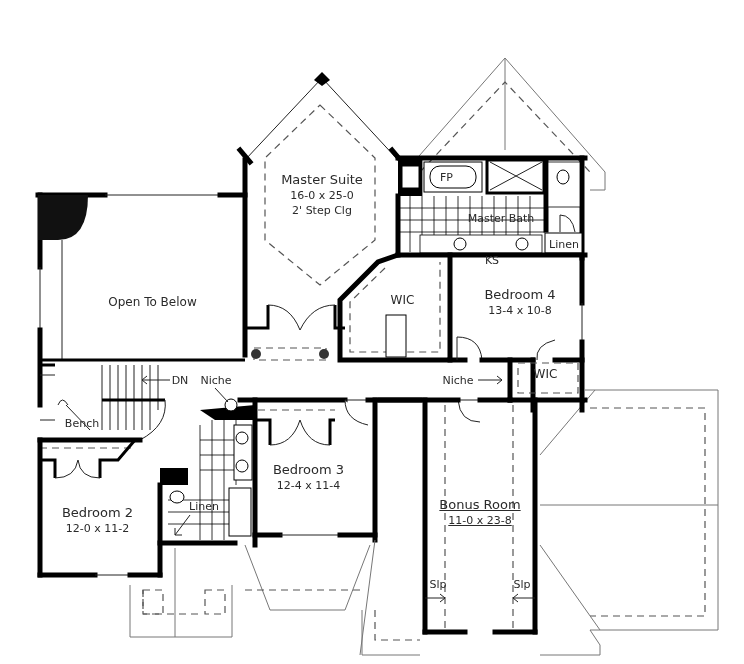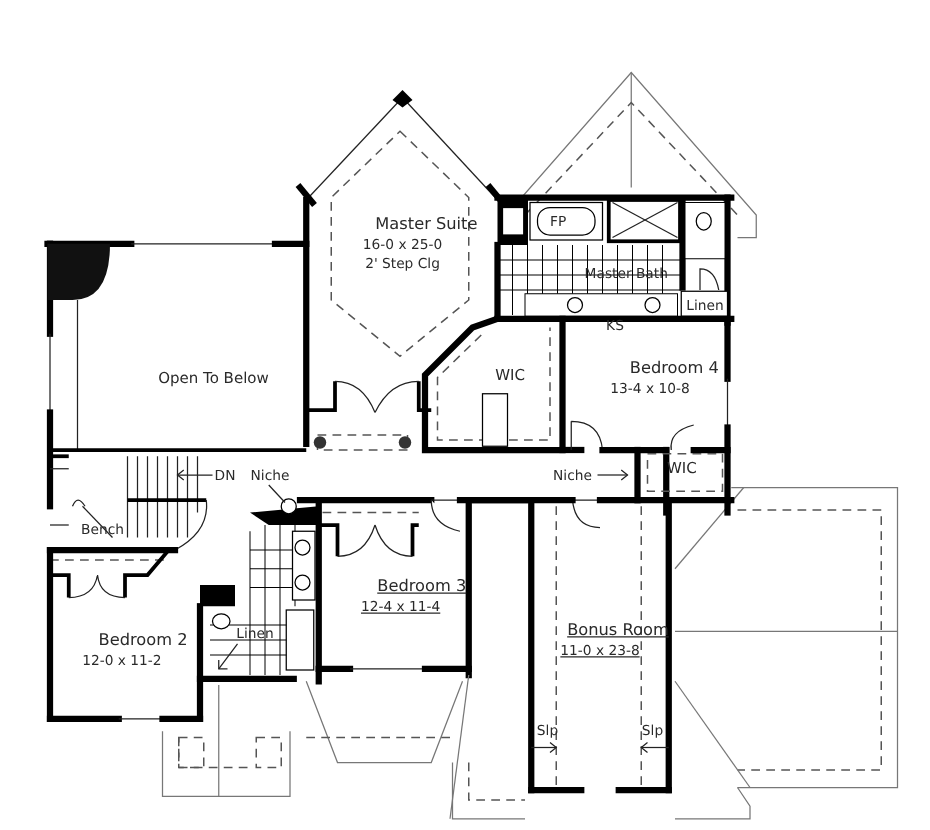--- a/index.html
+++ b/index.html
@@ -6,21 +6,21 @@
   body { width: 744px; height: 664px; overflow: hidden; font-family: "DejaVu Sans", sans-serif; }
   #plan { position: absolute; left: 0; top: 0; width: 744px; height: 664px; }
   .wall { stroke: #000; stroke-width: 5; fill: none; stroke-linecap: square; }
   .wall-thin { stroke: #000; stroke-width: 3; fill: none; }
   .line { stroke: #222; stroke-width: 1; fill: none; }
   .gray { stroke: #777; stroke-width: 1; fill: none; }
   .dash { stroke: #555; stroke-width: 1.2; fill: none; stroke-dasharray: 7 5; }
   .tile { stroke: #000; stroke-width: 0.8; fill: none; }
   .door { stroke: #222; stroke-width: 1; fill: #fff; }
   .label { position: absolute; color: #2a2a2a; text-align: center; white-space: nowrap; font-family: "DejaVu Sans", sans-serif; }
-  .room-name { font-size: 13px; line-height: 16px; text-align: right; }
+  .room-name { font-size: 13px; line-height: 16px; }
   .room-dim { font-size: 11px; line-height: 15px; }
   .small { font-size: 11px; line-height: 13px; }
 </style>
 </head>
 <body>
 
 <svg id="plan" viewBox="0 0 744 664" xmlns="http://www.w3.org/2000/svg">
 
   <g>
     <polyline class="gray" points="405,172 505,58 605,172 605,190 590,190"></polyline>
@@ -253,21 +253,21 @@
   <div class="room-dim">13-4 x 10-8</div>
 </div>
 
 <div class="label small" style="left:528px;top:368px;width:35px;font-size:12px;">WIC</div>
 
 <div class="label small" style="left:170px;top:374px;width:20px;">DN</div>
 <div class="label small" style="left:196px;top:374px;width:40px;">Niche</div>
 <div class="label small" style="left:438px;top:374px;width:40px;">Niche</div>
 <div class="label small" style="left:62px;top:417px;width:40px;">Bench</div>
 
-<div class="label" style="left:268px;top:462px;width:105px;text-decoration:underline;">
+<div class="label" style="left:256px;top:462px;width:105px;">
   <div class="room-name">Bedroom 3</div>
   <div class="room-dim">12-4 x 11-4</div>
 </div>
 
 <div class="label" style="left:45px;top:505px;width:105px;">
   <div class="room-name">Bedroom 2</div>
   <div class="room-dim">12-0 x 11-2</div>
 </div>
 
 <div class="label small" style="left:186px;top:500px;width:36px;">Linen</div>

